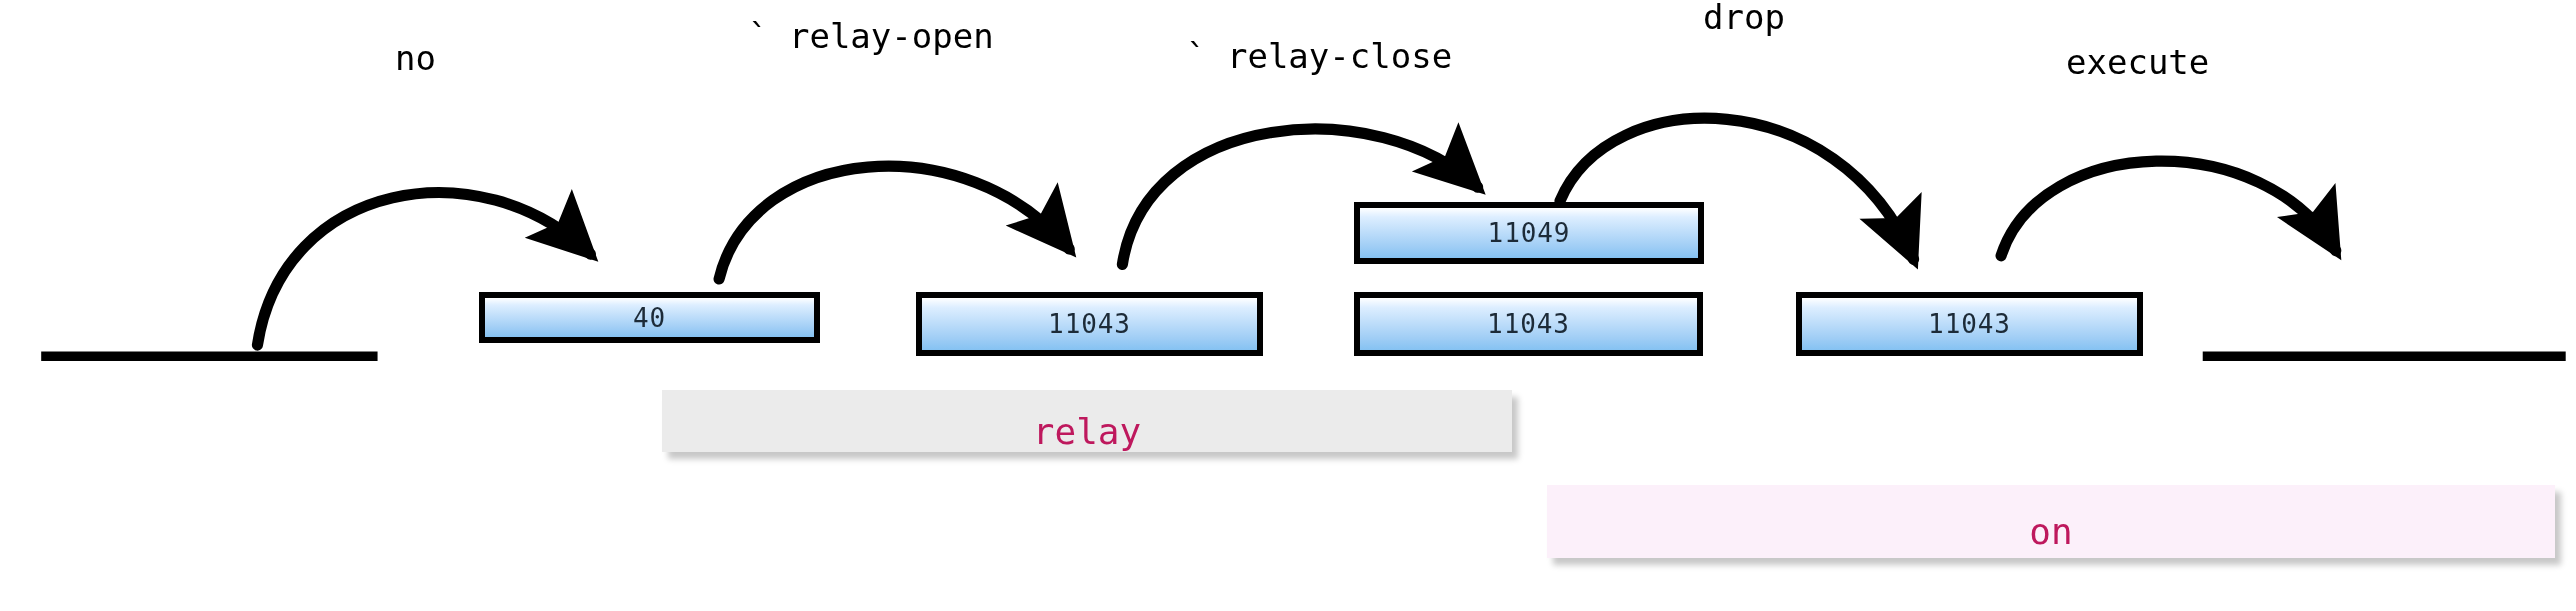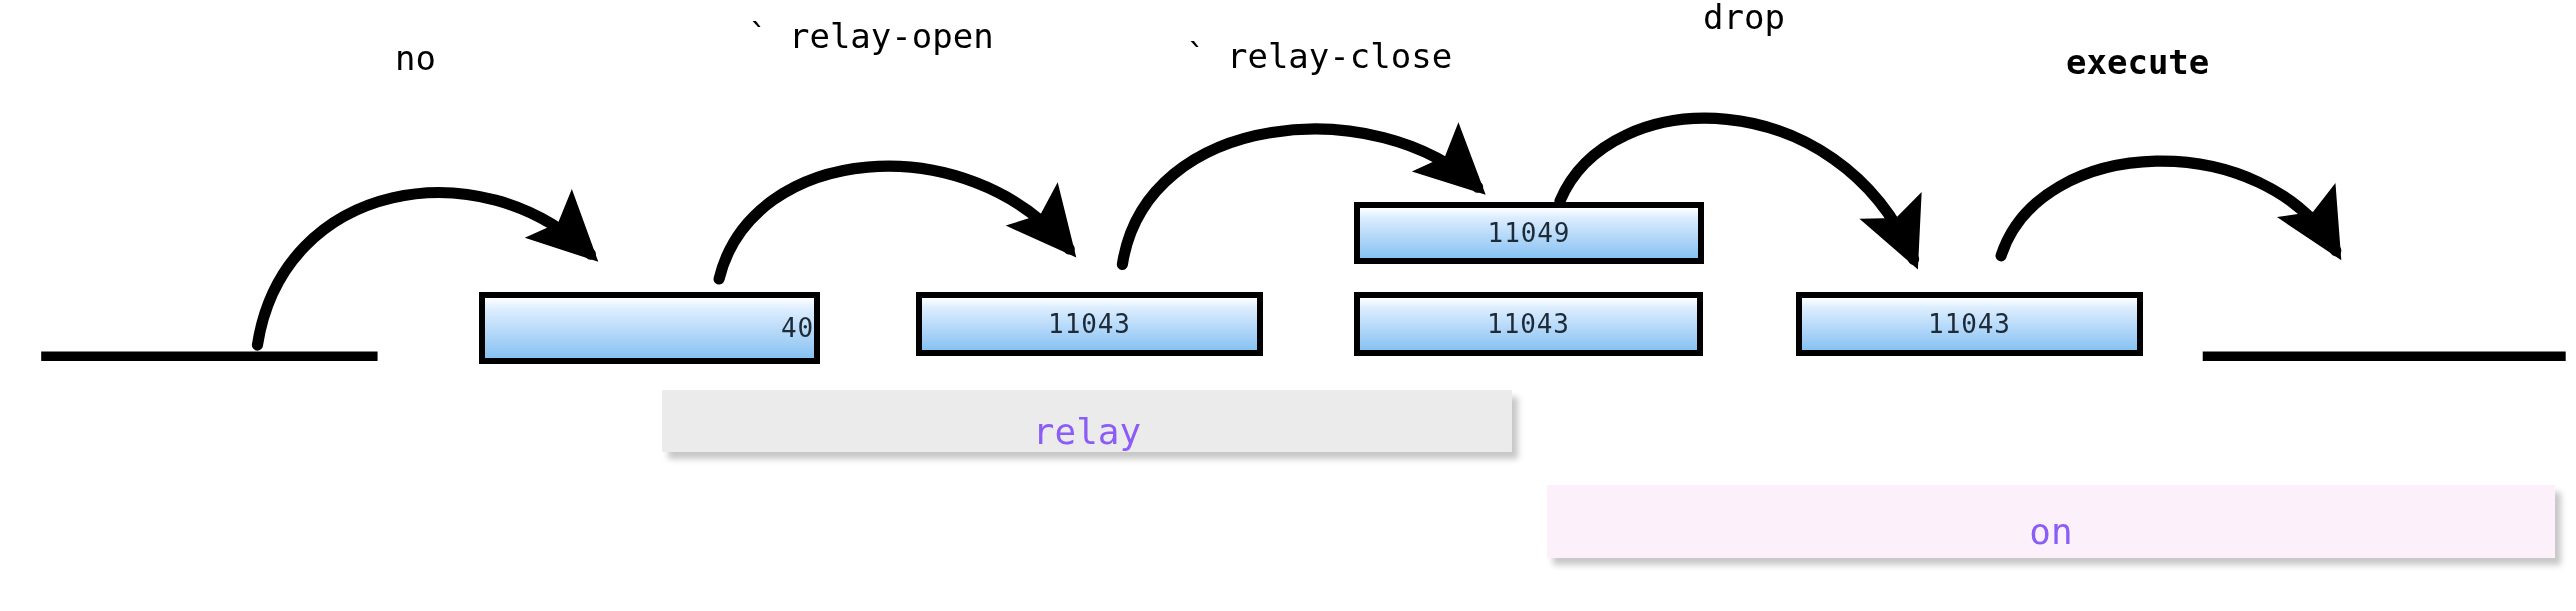--- a/index.html
+++ b/index.html
@@ -55,21 +55,21 @@
     position: absolute;
     box-sizing: border-box;
     display: flex;
     align-items: center;
     justify-content: center;
     box-shadow: 6px 6.9px 6px rgba(0,0,0,0.22);
   }
   .span-bar .span-label {
     font-family: "DejaVu Sans Mono", monospace;
     font-size: 36px;
-    color: #8b5cf6;
+    color: #be185d;
     white-space: pre;
     margin-top: 20px;
   }
 </style>
 </head>
 <body>
 
 <div id="stage">
 
   <svg class="layer" viewBox="0 0 3002 713">
@@ -90,23 +90,23 @@
 
     <path d="M 1818 234 C 1876 96 2142 96 2230 302" fill="none" stroke="#000000" stroke-width="13" stroke-linecap="round" marker-end="url(#ah)"></path>
 
     <path d="M 2332 298 C 2378 156 2638 148 2722 292" fill="none" stroke="#000000" stroke-width="13" stroke-linecap="round" marker-end="url(#ah)"></path>
   </svg>
 
   <div class="arc-label" style="left:395px; top:41px;">no</div>
   <div class="arc-label" style="left:748px; top:19px;">` relay-open</div>
   <div class="arc-label" style="left:1186px; top:7px;margin-top:32px;">` relay-close</div>
   <div class="arc-label" style="left:1703px; top:0px;">drop</div>
-  <div class="arc-label" style="left:2066px; top:45px;font-weight:bold;">execute</div>
+  <div class="arc-label" style="left:2066px; top:45px;">execute</div>
 
-  <div class="token-box" style="left:479px; top:292px; width:341px; height:72px;justify-content:flex-end;">
+  <div class="token-box" style="left:479px; top:292px; width:341px; height:51px;">
     <span class="token-label">40</span>
   </div>
 
   <div class="token-box" style="left:916px; top:292px; width:347px; height:64px;">
     <span class="token-label">11043</span>
   </div>
 
   <div class="token-box" style="left:1354px; top:202px; width:350px; height:62px;">
     <span class="token-label">11049</span>
   </div>

